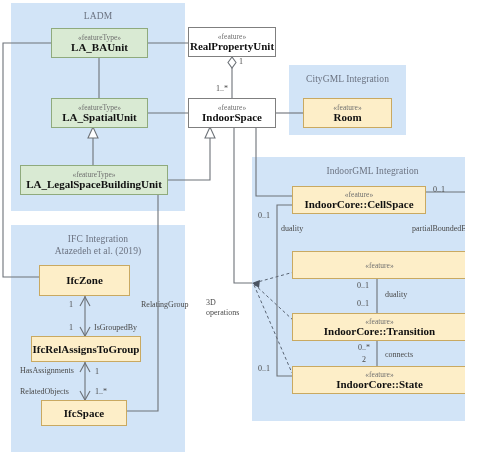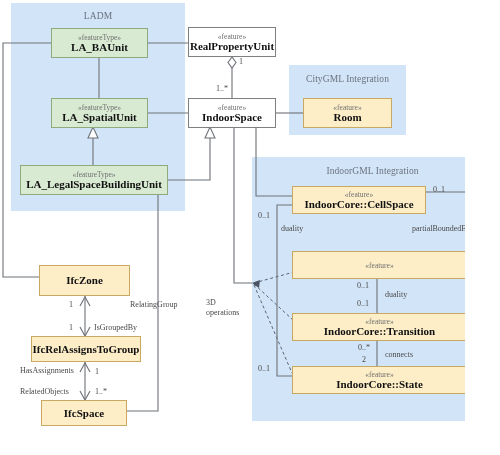--- a/index.html
+++ b/index.html
@@ -129,20 +129,24 @@
   </div>
 
   <div class="panel" style="left:289px; top:65px; width:117px; height:70px;">
     <div class="panel-title" style="top:8px;">CityGML Integration</div>
   </div>
 
   <div class="panel" style="left:252px; top:157px; width:241px; height:264px;">
     <div class="panel-title" style="top:8px;">IndoorGML Integration</div>
   </div>
 
+  <div class="panel" style="left:11px; top:225px; width:174px; height:227px;">
+    <div class="panel-title" style="top:8px;">IFC Integration</div>
+    <div class="panel-title" style="top:20px;">Atazedeh et al. (2019)</div>
+  </div>
 
   <svg class="wires" viewBox="0 0 500 455">
 
     <path class="edge" d="M 148,43 L 188,43"></path>
 
     <path class="edge" d="M 51,43 L 3,43 L 3,277 L 39,277"></path>
 
     <path class="edge" d="M 99,57 L 99,99"></path>
 
     <path class="edge" d="M 148,113 L 188,113"></path>
@@ -273,21 +277,21 @@
   <div class="lbl" style="left:385px; top:350px;">connects</div>
 
   <div class="lbl" style="left:362px; top:355px;">2</div>
 
   <div class="lbl" style="left:258px; top:364px;">0..1</div>
 
   <div class="lbl multi" style="left:206px; top:298px; width:44px; white-space:pre-line;">3D
 operations</div>
 
   <div class="lbl" style="left:69px; top:300px;">1</div>
-  <div class="lbl" style="left:98px; top:300px;padding-left:32px;">RelatingGroup</div>
+  <div class="lbl" style="left:109px; top:300px;padding-left:32px;">RelatingGroup</div>
 
   <div class="lbl" style="left:69px; top:323px;">1</div>
   <div class="lbl" style="left:94px; top:323px;">IsGroupedBy</div>
 
   <div class="lbl" style="left:20px; top:366px;">HasAssignments</div>
   <div class="lbl" style="left:95px; top:367px;">1</div>
 
   <div class="lbl" style="left:20px; top:387px;">RelatedObjects</div>
   <div class="lbl" style="left:95px; top:387px;">1..*</div>
 

